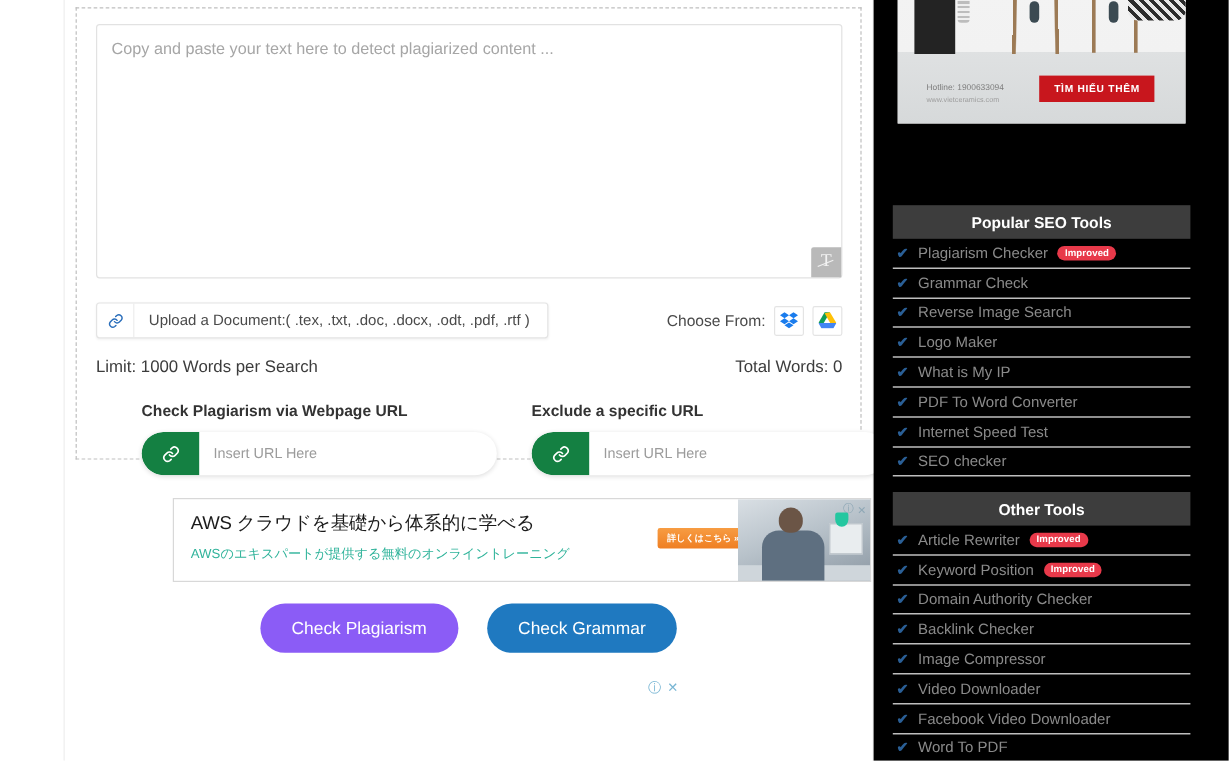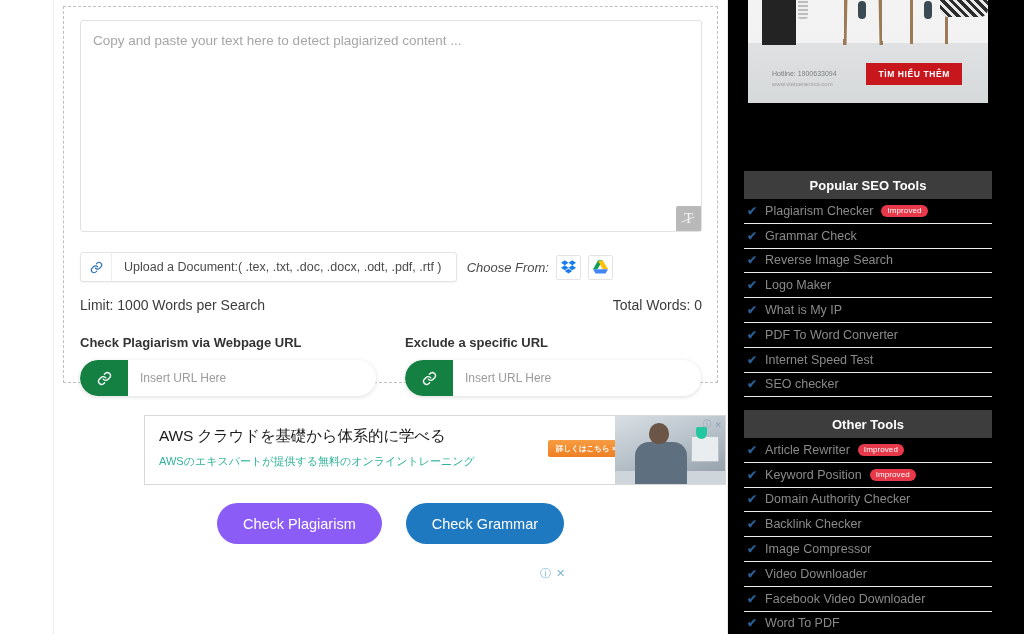--- a/index.html
+++ b/index.html
@@ -43,49 +43,49 @@
     border-top-left-radius:2px;
   }
   .gram-badge .tt { position:relative; }
   .gram-badge .tt::after {
     content:""; position:absolute; left:-3px; top:50%;
     width:14px; height:1.3px; background:#f2f2f2;
     transform: rotate(-22deg);
   }
 
   .upload-row {
-    position:relative; width:533px; height:42px; margin-top:14px;
+    position:relative; width:622px; height:42px; margin-top:14px;
     display:flex; align-items:center;
   }
   .upload-field {
     display:flex; align-items:center; height:30px;
     border:1px solid #e4e4e4; border-radius:3px; background:#fff;
     box-shadow:0 1px 2px rgba(0,0,0,.05);
   }
   .upload-icon {
     width:31px; height:28px; display:flex; align-items:center; justify-content:center;
     border-right:1px solid #ededed; color:#2a6ebb; font-size:14px;
   }
   .upload-text { padding:0 14px 0 12px; font-size:12.5px; color:#4a4a4a; white-space:nowrap; }
 
   .choose-wrap {
-    margin-left:auto; display:flex; align-items:center; gap:7px;font-style:italic;
+    margin-left:auto; display:flex; align-items:center; gap:7px;
   }
   .choose-label { font-size:13px; color:#4a4a4a; }
   .cloud-btn {
     width:25px; height:25px; border:1px solid #e4e4e4; border-radius:2px;
     background:#fff; display:flex; align-items:center; justify-content:center;
   }
 
   .limit-row {
     display:flex; justify-content:space-between; align-items:center;
     width:622px; margin-top:9px; font-size:14px; color:#3c3c3c;gap:16px;
   }
 
-  .url-row { display:flex; gap:29px; margin-top:22px; width:622px; }
+  .url-row { display:flex; gap:29px; margin-top:22px; width:622px;margin-left:38px; }
   .url-col { width:296px; }
   .url-label { font-size:13px; font-weight:bold; color:#333; margin-bottom:10px; }
   .url-field {
     position:relative; display:flex; align-items:center; height:36px;
     border-radius:18px; background:#fff;
     box-shadow:0 1px 4px rgba(0,0,0,.14);
     overflow:hidden;
   }
   .url-icon {
     width:48px; height:36px; background:#148042;
@@ -187,21 +187,21 @@
     font-size:13px; font-weight:bold; height:28px;
     display:flex; align-items:center; justify-content:center;
   }
   .tool-item {
     display:flex; align-items:center; gap:8px;
     height:24.8px; border-bottom:1px solid #ededed;
     font-size:12.5px; color:#8a8a8a; padding-left:3px;
   }
   .tick { color:#2a5f96; font-size:12px; font-weight:bold; line-height:1; }
   .badge {
-    background:#e8394a; color:#fff; font-size:8px; font-weight:normal;
+    background:#e8394a; color:#fff; font-size:8px; font-weight:bold;
     border-radius:9px; padding:2px 6px; line-height:1; letter-spacing:.1px;
   }
   .panel-other { top:410px; }
   .panel-seo { top:171px; }
 </style>
 </head>
 <body>
 
 <div class="page">
 

